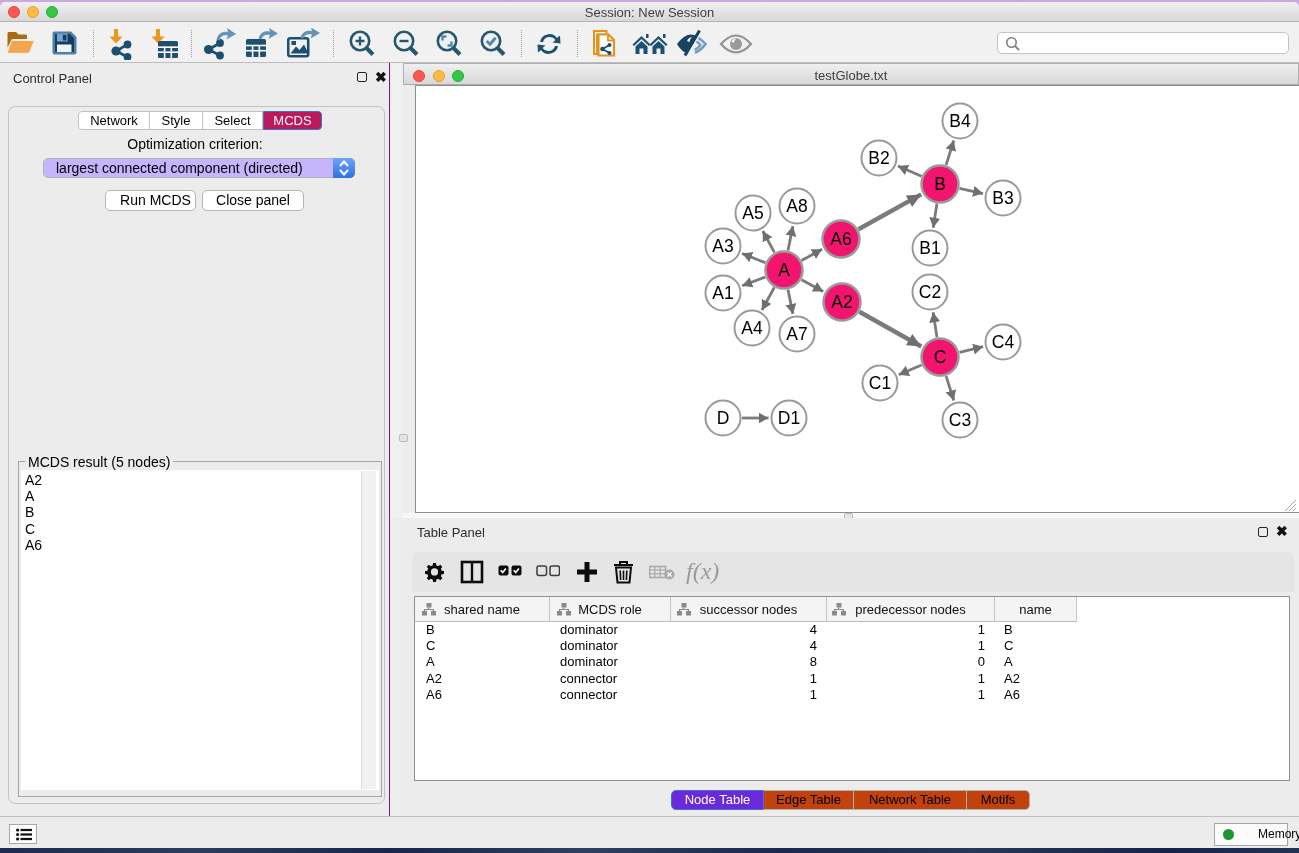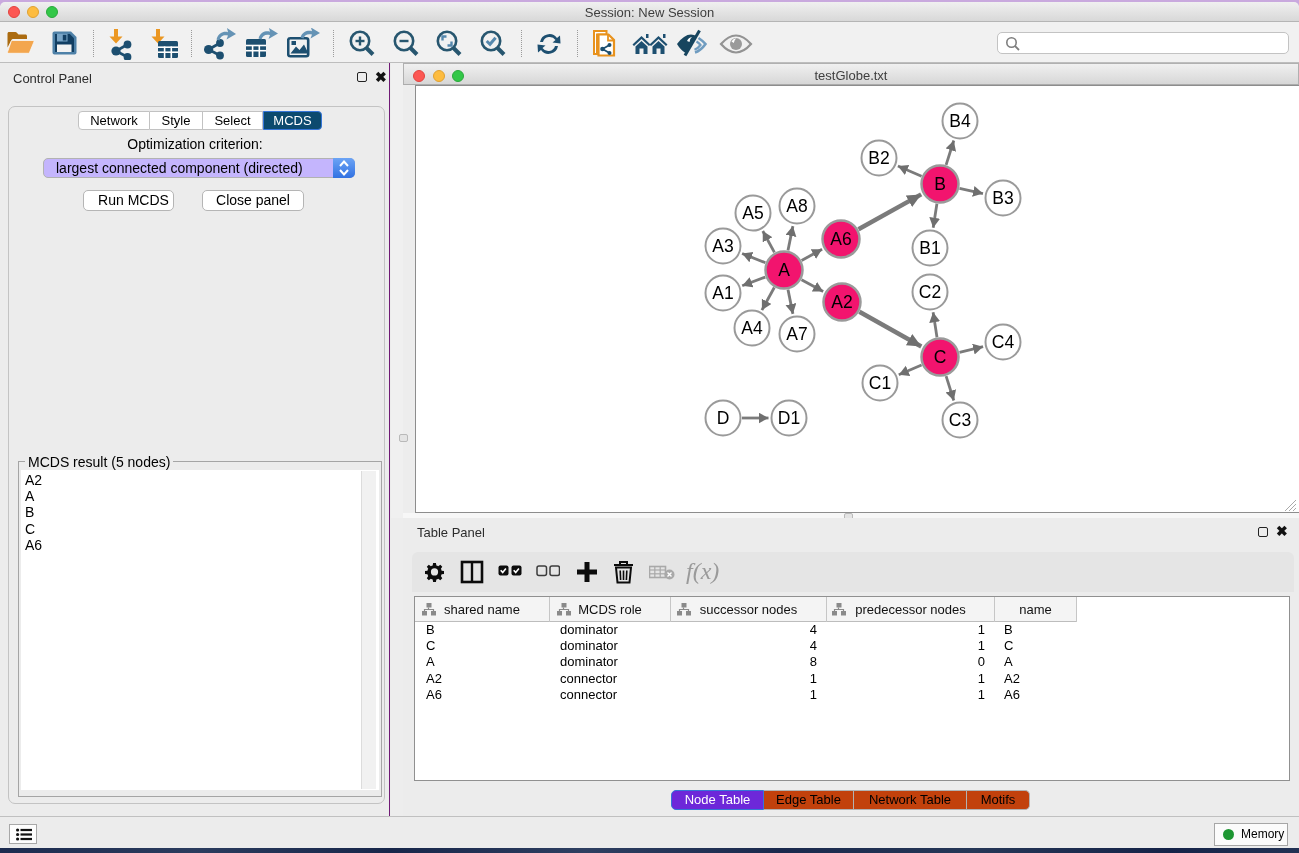--- a/index.html
+++ b/index.html
@@ -15,33 +15,33 @@
 
 #toolbar{left:0;top:22px;width:1299px;height:41px;background:#f1f1f1;border-bottom:1px solid #bdbdbd;}
 .tbi{top:7px;}
 .tsep{top:8px;width:1px;height:27px;border-left:1px dotted #9b9b9b;}
 #searchbox{left:997px;top:10px;width:292px;height:22px;background:#fff;border:1px solid #c3c3c3;border-radius:5px;}
 
 #cpanel{left:0;top:63px;width:390px;height:753px;background:#ececec;border-right:1px solid #701a75;}
 #cpanel .hdr{left:13px;top:8px;font-size:13px;color:#2c2c2c;}
 #cpbox{left:8px;top:43px;width:377px;height:698px;border:1px solid #c3c3c3;border-radius:7px;}
 .seg{height:19px;border:1px solid #c2c2c2;background:#fff;font-size:13px;color:#000;text-align:center;line-height:18px;top:40px;margin-top:8px;}
-.segsel{background:#0c4a6e;color:#fff;border-color:#3575d8;}
+.segsel{background:#be185d;color:#fff;border-color:#3575d8;}
 #optlab{left:0;top:73px;width:390px;text-align:center;font-size:14px;color:#000;}
 #dropdown{left:43px;top:95px;width:312px;height:20px;background:#c4b5fd;border:1px solid #b2b2b2;border-radius:5px;font-size:14px;line-height:18px;padding-left:12px;color:#000;}
 #ddbtn{right:-1px;top:-1px;width:22px;height:20px;border-radius:0 5px 5px 0;background:linear-gradient(#6ca4f5,#3272e2);}
 .btn{height:21px;background:#fff;border:1px solid #b5b5b5;border-radius:5px;font-size:14px;text-align:center;line-height:19px;color:#000;top:127px;}
 #grp{left:18px;top:398px;width:364px;height:336px;border:1px solid #a5a5a5;}
 #grplab{left:6px;top:-8px;background:#ececec;padding:0 3px;font-size:14px;color:#000;}
 #mlist{left:2px;top:8px;width:358px;height:320px;background:#fff;font-size:14px;line-height:16.2px;padding:2px 0 0 4px;color:#000;}
 #mscroll{right:3px;top:1px;width:15px;height:318px;background:#f1f1f1;border-left:1px solid #dcdcdc;}
 
 #statusbar{left:0;top:816px;width:1299px;height:32px;background:#ececec;border-top:1px solid #c0c0c0;}
 #lbtn{left:9px;top:7px;width:28px;height:20px;background:#fdfdfd;border:1px solid #a8a8a8;}
-#membtn{left:1214px;top:6px;width:74px;height:23px;background:#fbfbfb;border:1px solid #a6a6a6;font-size:12px;color:#000;line-height:21px;padding-left:26px;}
+#membtn{left:1214px;top:6px;width:74px;height:23px;background:#fbfbfb;border:1px solid #a6a6a6;font-size:12px;color:#000;line-height:21px;padding-left:43px;}
 #memdot{left:8px;top:5px;width:11px;height:11px;border-radius:50%;background:#1d9632;}
 
 #desk{left:391px;top:63px;width:908px;height:753px;background:#ededed;}
 
 #netframe{left:403px;top:0px;width:896px;height:455px;}
 #nettitle{left:0;top:0;width:896px;height:22px;background:linear-gradient(#f0f0f0,#d7d7d7);border:1px solid #b0b0b0;border-bottom:1px solid #ababab;}
 #nettitle .t1{left:9px;background:#fc5753;border:0.5px solid #e2433f;}
 #nettitle .t2{left:29px;background:#fdbc40;border:0.5px solid #e0a131;}
 #nettitle .t3{left:48px;background:#33c748;border:0.5px solid #2aa93c;}
 #nettitle .ttext{width:100%;text-align:center;top:4px;font-size:13px;color:#3e3e3e;}#nettitle .tl{top:5.5px;}
@@ -210,21 +210,21 @@
   <div class="abs seg" style="left:150px;width:53px;border-left:none;">Style</div>
   <div class="abs seg" style="left:203px;width:60px;border-left:none;">Select</div>
   <div class="abs seg segsel" style="left:263px;width:59px;border-radius:0 4px 4px 0;">MCDS</div>
   <div class="abs" id="optlab">Optimization criterion:</div>
   <div class="abs" id="dropdown">largest connected component (directed)
     <div class="abs" id="ddbtn"><svg width="22" height="20" viewBox="0 0 22 20">
           <path d="M7 8 L11 3.5 L15 8" fill="none" stroke="#fff" stroke-width="2"></path>
           <path d="M7 12 L11 16.5 L15 12" fill="none" stroke="#fff" stroke-width="2"></path>
         </svg></div>
   </div>
-  <div class="abs btn" style="left:83px;width:91px;padding-left:10px;">Run MCDS</div>
+  <div class="abs btn" style="left:105px;width:91px;padding-left:10px;">Run MCDS</div>
   <div class="abs btn" style="left:202px;width:102px;">Close panel</div>
   <div class="abs" id="grp">
     <div class="abs" id="grplab">MCDS result (5 nodes)</div>
     <div class="abs" id="mlist">A2<br>A<br>B<br>C<br>A6<div class="abs" id="mscroll"></div></div>
   </div>
 </div>
 <div class="abs" id="statusbar">
   <div class="abs" id="lbtn">
       <svg style="position:absolute;left:6px;top:3px;" width="16" height="13" viewBox="0 0 16 13">
         <g fill="#111">

